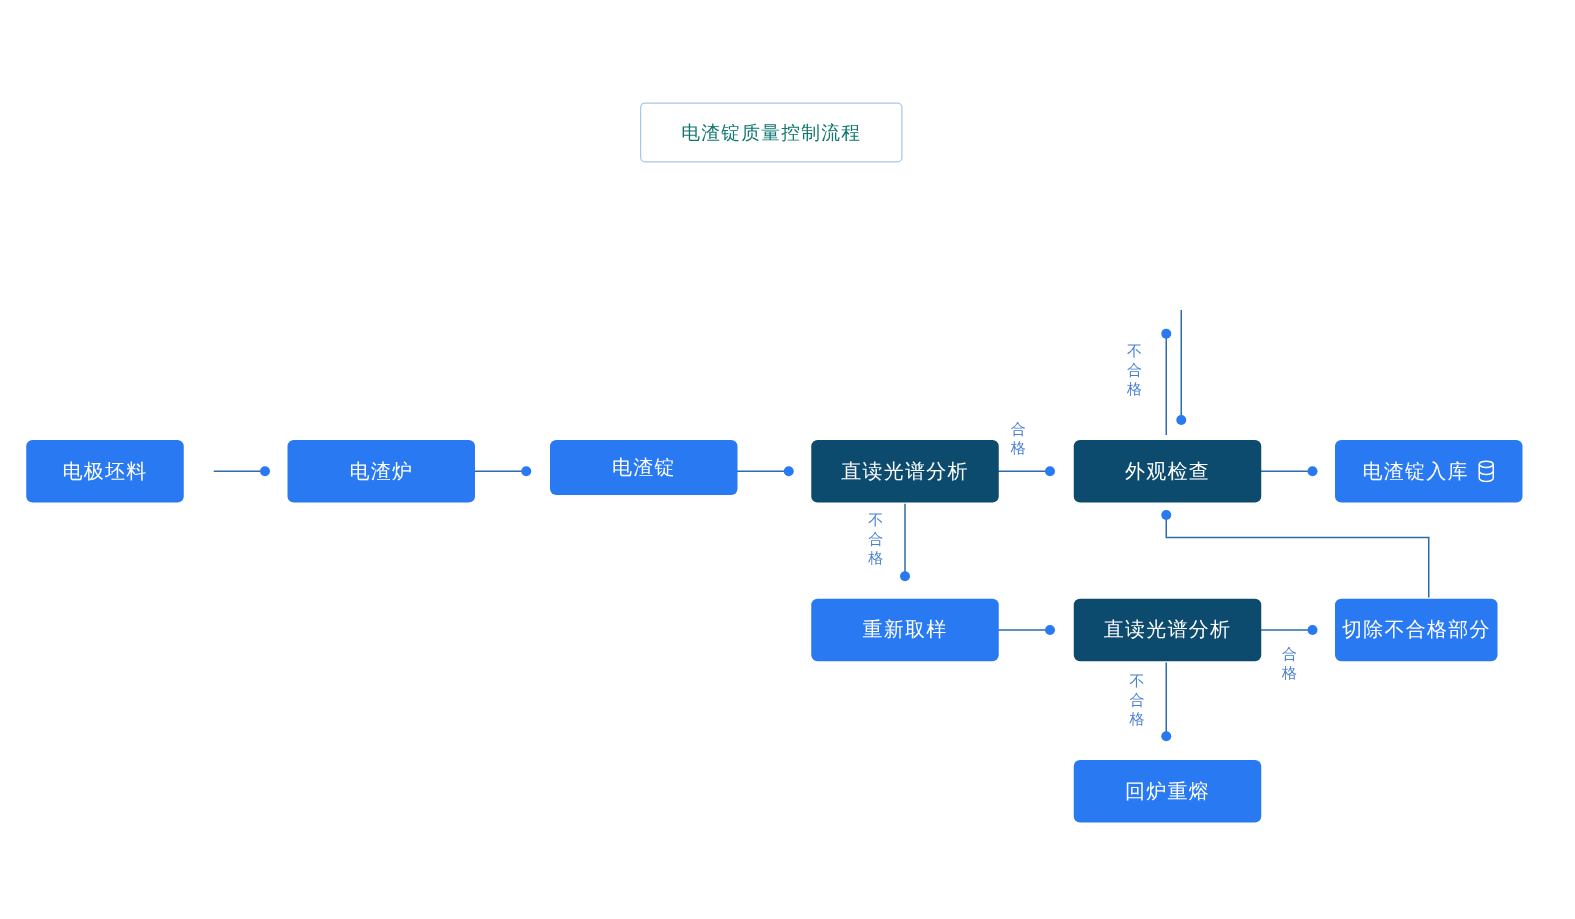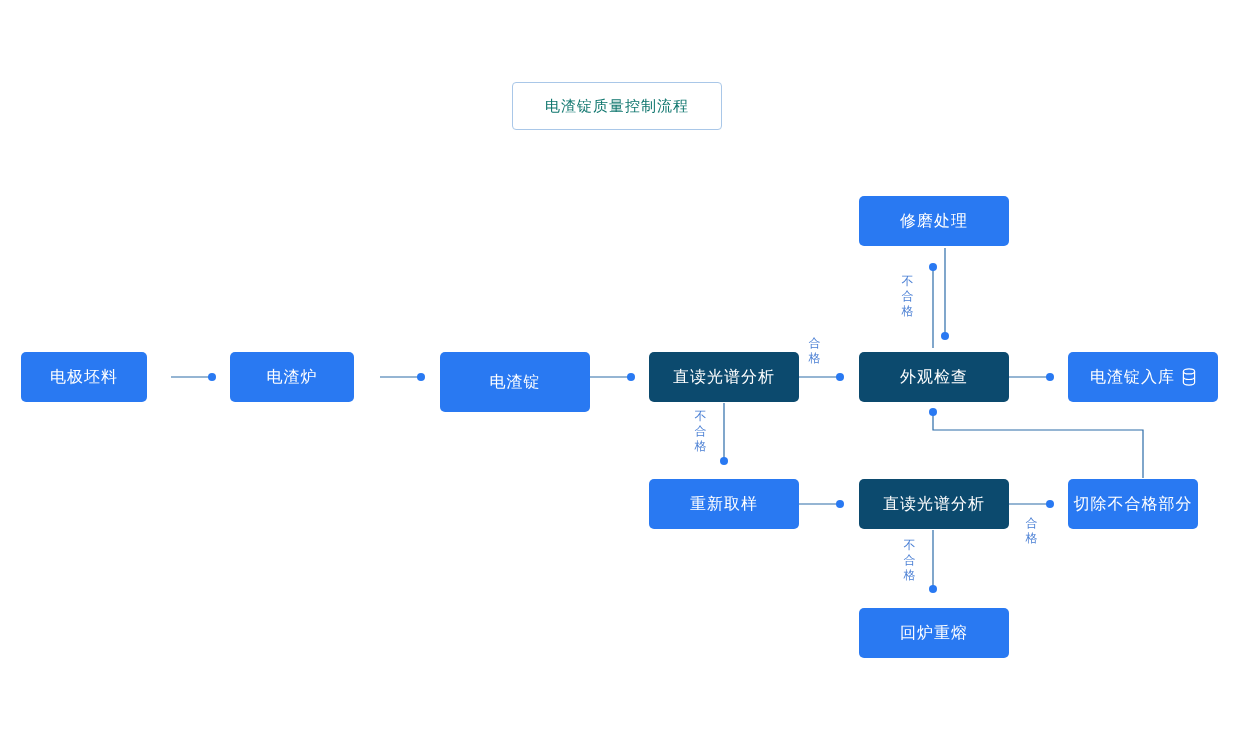--- a/index.html
+++ b/index.html
@@ -114,25 +114,25 @@
   </svg>
 
   <div class="title-chip">
     <span>电渣锭质量控制流程</span>
   </div>
 
   <div class="node blue" style="left:21px;top:352px;width:126px;height:50px;">
     <span class="lbl">电极坯料</span>
   </div>
 
-  <div class="node blue" style="left:230px;top:352px;width:124px;height:50px;">
+  <div class="node blue" style="left:230px;top:352px;width:150px;height:50px;">
     <span class="lbl">电渣炉</span>
   </div>
 
-  <div class="node blue" style="left:440px;top:352px;width:150px;height:60px;">
+  <div class="node blue" style="left:440px;top:352px;width:150px;height:44px;">
     <span class="lbl">电渣锭</span>
   </div>
 
   <div class="node amber" style="left:649px;top:352px;width:150px;height:50px;">
     <span class="lbl">直读光谱分析</span>
   </div>
 
   <div class="node amber" style="left:859px;top:352px;width:150px;height:50px;">
     <span class="lbl">外观检查</span>
   </div>
@@ -141,23 +141,20 @@
     <span class="lbl">电渣锭入库</span>
     <span class="db-icon">
       <svg width="14" height="18" viewBox="0 0 14 18" xmlns="http://www.w3.org/2000/svg">
         <ellipse cx="7" cy="3.4" rx="5.6" ry="2.5" fill="none" stroke="#ffffff" stroke-width="1.2"></ellipse>
         <path d="M1.4 3.4 V14.6 C1.4 16 3.9 17.1 7 17.1 C10.1 17.1 12.6 16 12.6 14.6 V3.4" fill="none" stroke="#ffffff" stroke-width="1.2"></path>
         <path d="M1.4 9 C1.4 10.4 3.9 11.5 7 11.5 C10.1 11.5 12.6 10.4 12.6 9" fill="none" stroke="#ffffff" stroke-width="1.2"></path>
       </svg>
     </span>
   </div>
 
-  <div class="node blue" style="left:859px;top:196px;width:150px;height:50px;">
-    <span class="lbl">修磨处理</span>
-  </div>
 
   <div class="node blue" style="left:649px;top:479px;width:150px;height:50px;">
     <span class="lbl">重新取样</span>
   </div>
 
   <div class="node amber" style="left:859px;top:479px;width:150px;height:50px;">
     <span class="lbl">直读光谱分析</span>
   </div>
 
   <div class="node blue" style="left:1068px;top:479px;width:130px;height:50px;align-items:center;">

